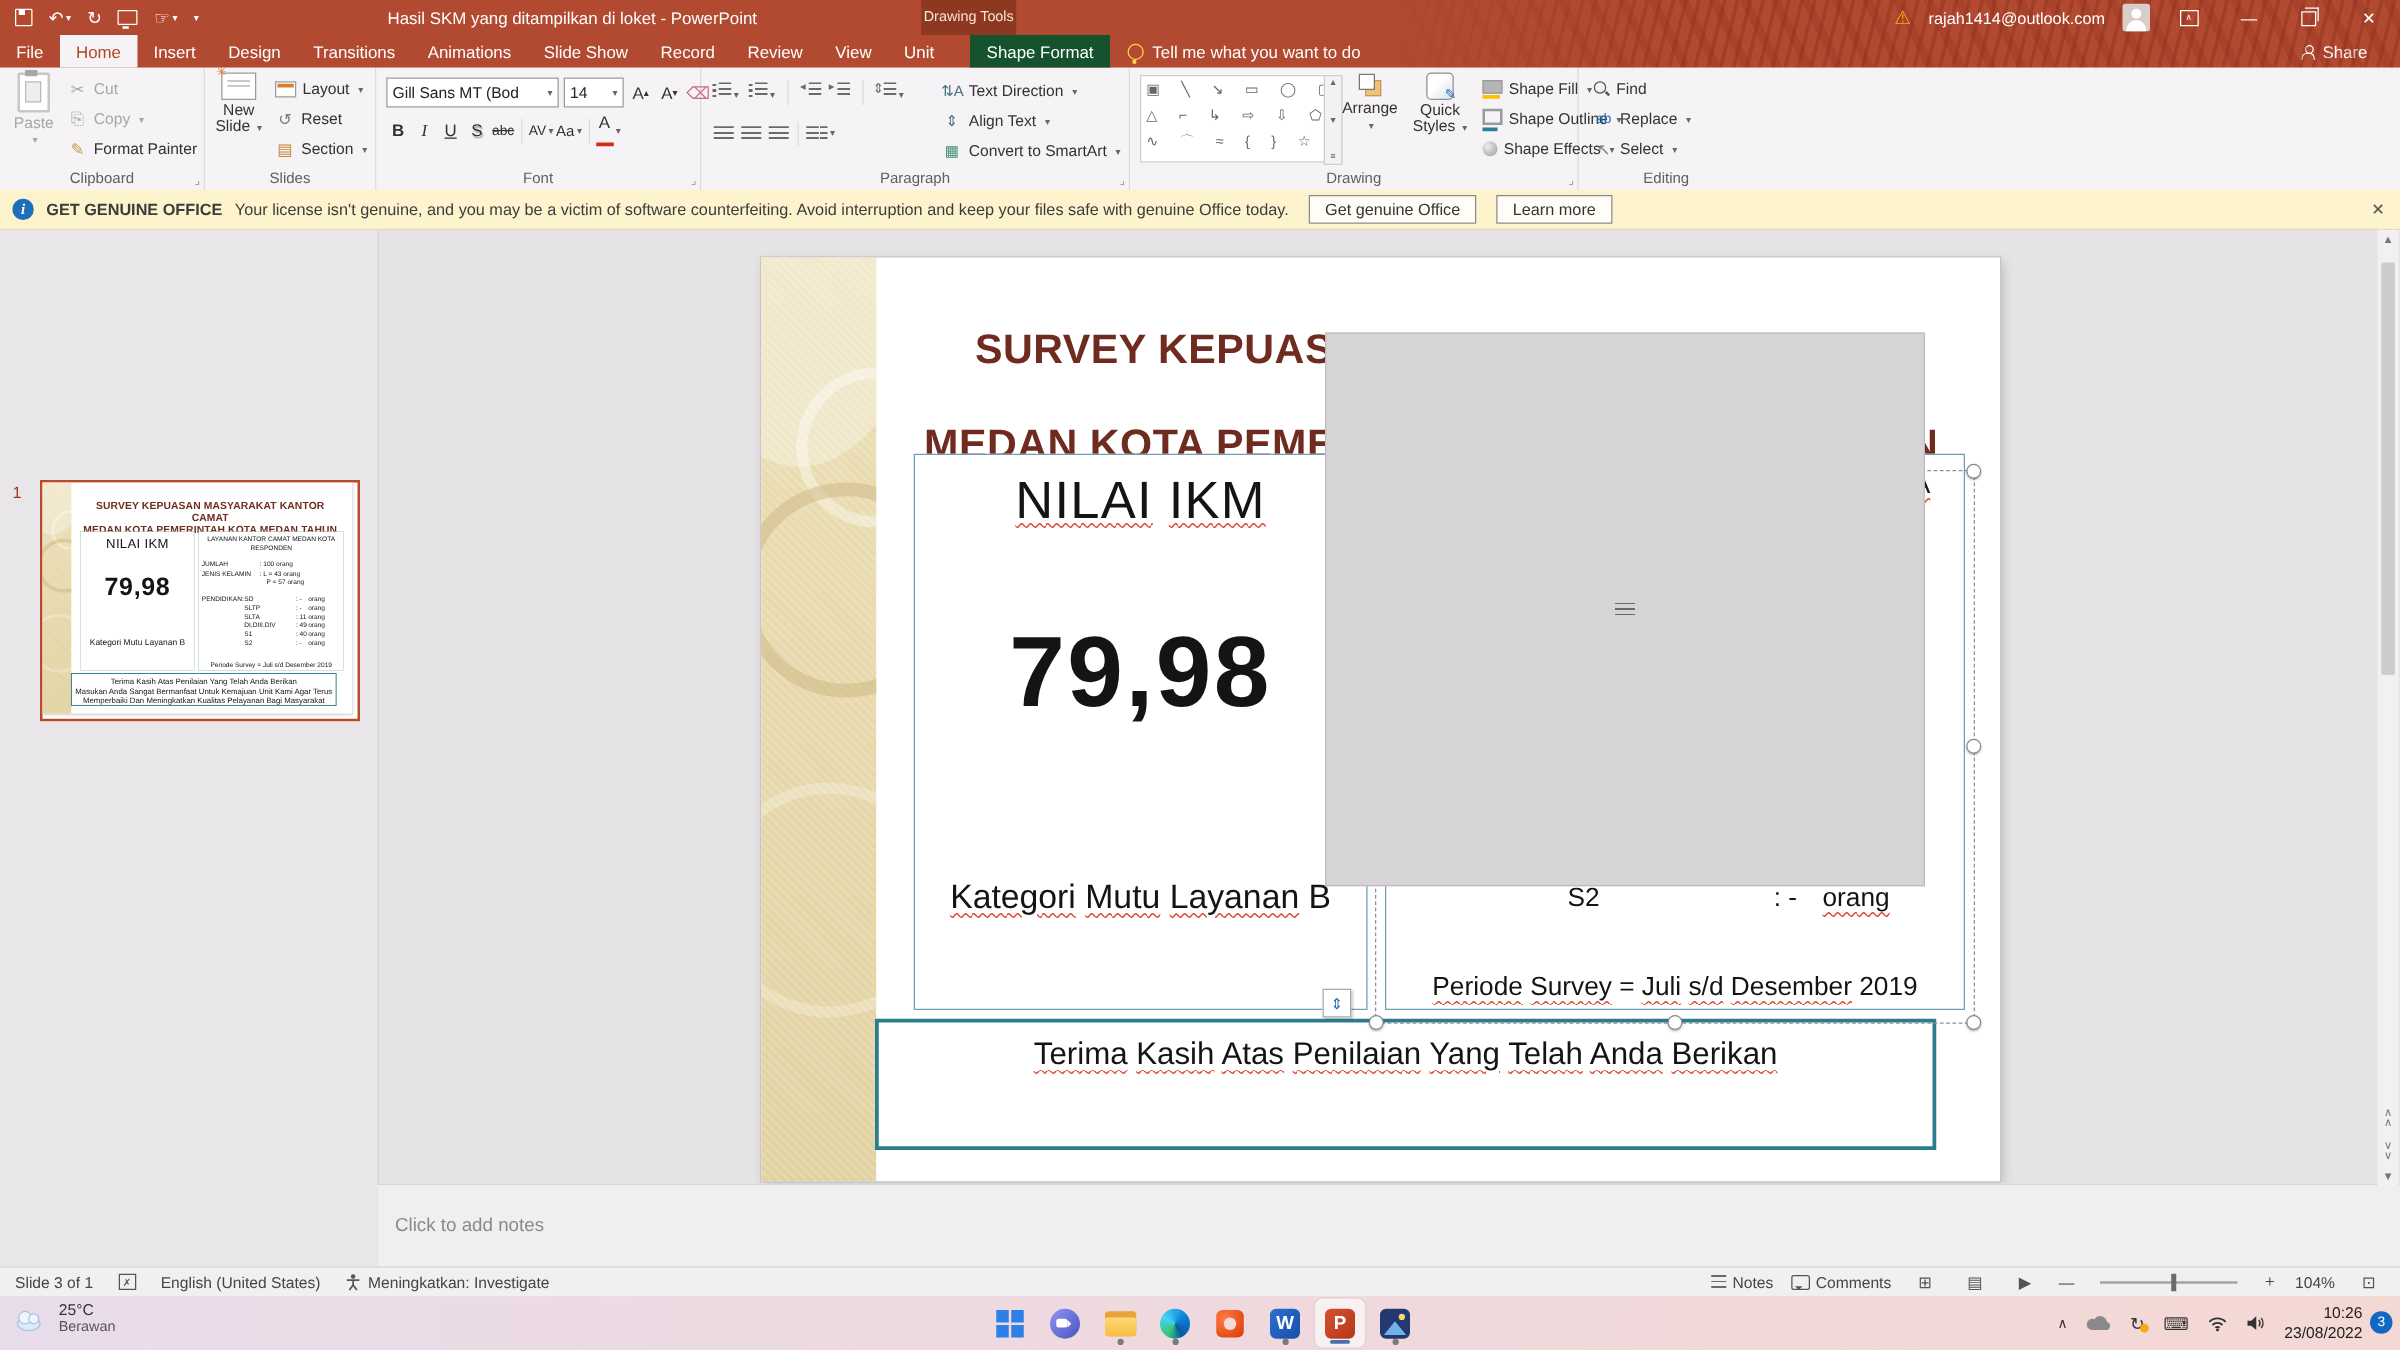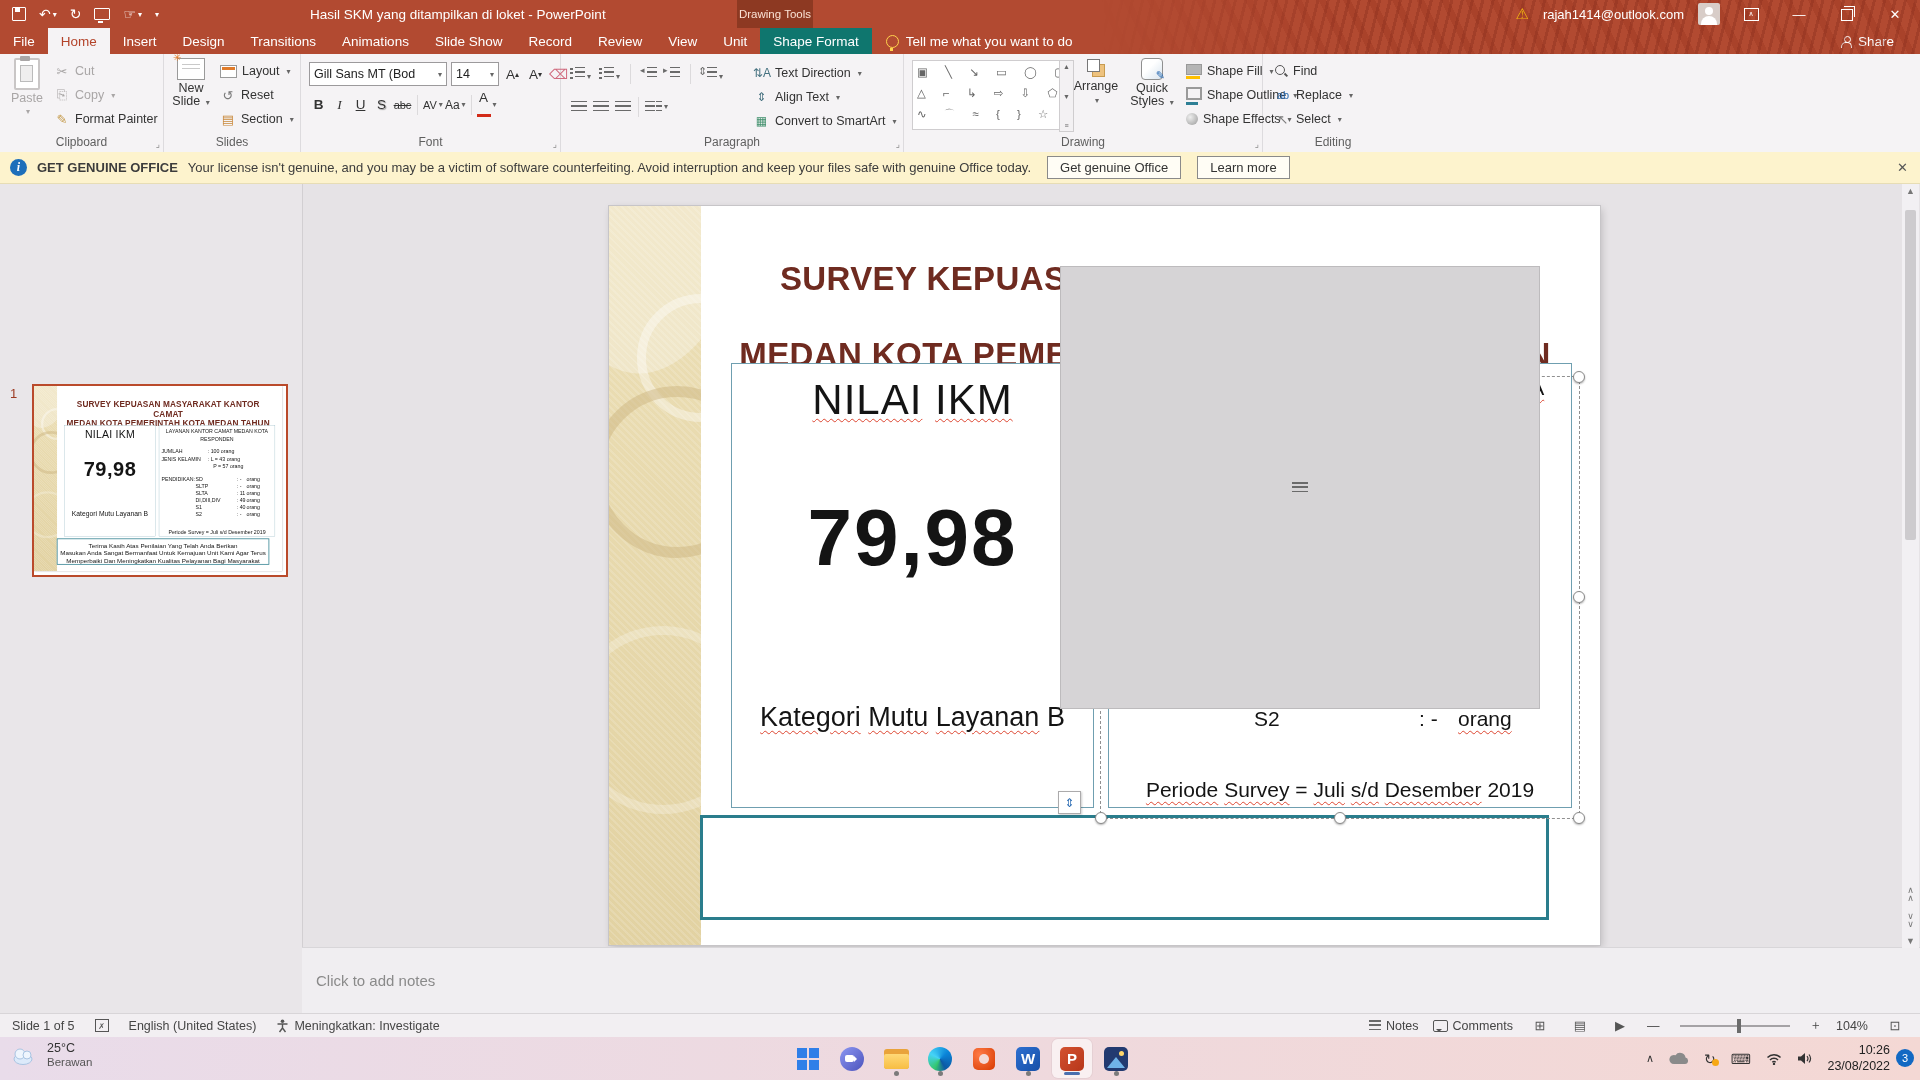--- a/index.html
+++ b/index.html
@@ -29,21 +29,21 @@
   .winbtn{width:34px;height:28px;display:flex;align-items:center;justify-content:center;color:#fff;font-size:13px}
   .ic-ribopt{width:13px;height:11px;border:1.5px solid #fff;display:flex;align-items:center;justify-content:center;font-size:7px}
   .ic-restore{width:10px;height:10px;border:1.2px solid #fff;position:relative;margin-top:2px}
   .ic-restore::before{content:"";position:absolute;left:2px;top:-4px;width:10px;height:10px;border:1.2px solid #fff;border-bottom:none;border-left:none}
   #ctx-header{position:absolute;left:737px;top:0;width:76px;height:28px;background:#8d3922;color:#fbe2d5;
      font-size:11.5px;display:flex;align-items:center;justify-content:center;z-index:31}
   
   #tabrow{position:absolute;left:0;top:28px;width:1920px;height:26px;background:#b24a31;z-index:29;display:flex;align-items:stretch}
   .tab{color:#fff;font-size:13.5px;display:flex;align-items:center;padding:0 13px}
   .tab.active{background:#f5f3f5;color:#b3432a}
-  .tab.ctx{background:#0f766e;margin-left:0}
+  .tab.ctx{background:#14532d;margin-left:16px}
   .tellme{color:#fff;font-size:13.5px;display:flex;align-items:center;gap:7px;padding:0 14px}
   .bulb{width:11px;height:11px;border:1.5px solid #ffd34d;border-radius:50%;position:relative}
   .bulb::after{content:"";position:absolute;left:3px;bottom:-4px;width:3px;height:3px;background:#ffd34d}
   .share{margin-left:auto;color:#fff;font-size:13.5px;display:flex;align-items:center;gap:6px;padding-right:26px}
   .ic-person{width:11px;height:11px;position:relative}
   .ic-person::before{content:"";position:absolute;left:3px;top:0;width:5px;height:5px;border-radius:50%;border:1.2px solid #fff}
   .ic-person::after{content:"";position:absolute;left:0;bottom:-1px;width:9px;height:5px;border-radius:5px 5px 0 0;border:1.2px solid #fff;border-bottom:none}
   
   #ribbon{position:absolute;left:0;top:54px;width:1920px;height:98px;background:#f5f3f5;z-index:28}
   .grp{position:absolute;top:0;height:98px;border-right:1px solid #dddbde}
@@ -609,20 +609,21 @@
             <div class="prow">
               <span class="pl sq"><span>S2</span></span>
               <span class="pv">: -</span>
               <span class="pu sq"><span class="w">orang</span></span>
             </div>
           </div>
       <div class="periode sq"><span class="w">Periode</span> <span class="w">Survey</span> <span>=</span> <span class="w">Juli</span> <span class="w">s/d</span> <span class="w">Desember</span> <span>2019</span></div>
     </div>
 
     <div class="box b-thx sq">
+      <div><span class="w">Terima</span> <span class="w">Kasih</span> <span class="w">Atas</span> <span class="w">Penilaian</span> <span class="w">Yang</span> <span class="w">Telah</span> <span class="w">Anda</span> <span class="w">Berikan</span></div>
     </div>
 
     <div class="sel sel-ui"></div>
     <span class="rot sel-ui">↻</span>
     <span class="hnd sel-ui" style="left:491px;top:170px"></span>
     <span class="hnd sel-ui" style="left:730px;top:170px"></span>
     <span class="hnd sel-ui" style="left:969px;top:170px"></span>
     <span class="hnd sel-ui" style="left:491px;top:390px"></span>
     <span class="hnd sel-ui" style="left:969px;top:390px"></span>
     <span class="hnd sel-ui" style="left:491px;top:611px"></span>
@@ -639,21 +640,21 @@
   <div id="vscroll">
     <span class="arr" style="top:2px">▲</span>
     <div class="thumb"></div>
     <span class="chev2" style="bottom:46px">∧<br>∧</span>
     <span class="chev2" style="bottom:20px">∨<br>∨</span>
     <span class="arr" style="bottom:2px">▼</span>
   </div>
 </div>
 
 <div id="statusbar">
-  <span>Slide 1 of 5</span>
+  <span>Slide 3 of 1</span>
   <span class="ic-proof">✗</span>
   <span>English (United States)</span>
   <span class="sb-ic">
     <svg width="13" height="14" viewBox="0 0 13 14">
       <circle cx="6.5" cy="2.2" r="1.8" fill="#555"></circle>
       <path d="M1.5 5 h10 M6.5 5 v4 M6.5 9 l-3 4 M6.5 9 l3 4" stroke="#555" stroke-width="1.4" fill="none"></path>
     </svg>
     <span>Meningkatkan: Investigate</span>
   </span>
   <div id="sb-right">

